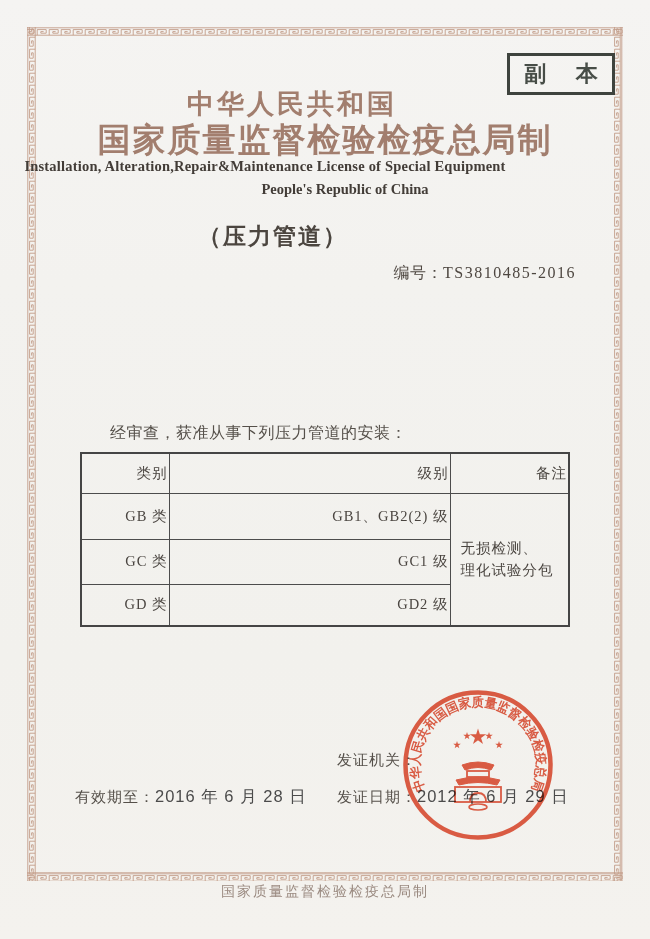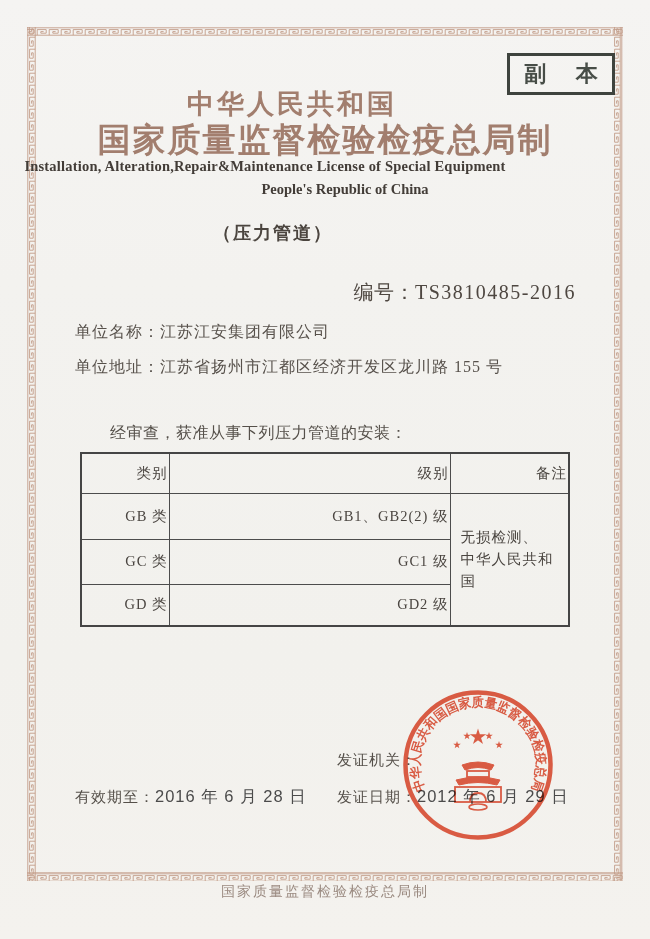--- a/index.html
+++ b/index.html
@@ -19,22 +19,22 @@
   
   .title-cn1{left:0;top:86px;width:650px;text-align:center;transform:translateX(-33px);
     font-size:27px;font-weight:bold;color:#a27e6e;letter-spacing:3px;}
   .title-cn2{left:0;top:118px;width:650px;text-align:center;
     font-size:33px;font-weight:bold;color:#a27e6e;letter-spacing:2px;}
   .title-en1{left:0;top:158px;width:530px;text-align:center;
     font-size:14.5px;font-weight:bold;color:#423c37;letter-spacing:.2px;}
   .title-en2{left:0;top:181px;width:650px;text-align:center;
     font-size:14.5px;font-weight:bold;color:#423c37;margin-left:20px;}
   .category{left:0;top:221px;width:546px;text-align:center;
-    font-size:18px;font-weight:bold;color:#4b453f;letter-spacing:2px;}
-  .license-no{right:74px;top:263px;font-size:20px;color:#4e4741;letter-spacing:.5px;margin-top:16px;}
+    font-size:23px;font-weight:bold;color:#4b453f;letter-spacing:2px;}
+  .license-no{right:74px;top:263px;font-size:16px;color:#4e4741;letter-spacing:.5px;}
   .license-no .num{font-family:"Liberation Serif",serif;letter-spacing:1.5px;}
   
   .field-line{left:75px;font-size:16px;color:#57514b;letter-spacing:1px;}
   .unit-name{top:322px;}
   .unit-addr{top:357px;}
   .approval-stmt{left:110px;top:423px;font-size:16px;color:#55504a;letter-spacing:.5px;}
   
   .perm-table{left:80px;top:452px;border-collapse:collapse;table-layout:fixed;width:488px;}
   .perm-table td,.perm-table th{
     border:1px solid #4c4c4c;font-weight:normal;font-size:14.5px;color:#4a4540;
@@ -80,46 +80,40 @@
   <div class="abs title-cn2 cjk">国家质量监督检验检疫总局制</div>
   <div class="abs title-en1">Installation, Alteration,Repair&amp;Maintenance License of Special Equipment</div>
   <div class="abs title-en2">People's Republic of China</div>
 
   <div class="abs category cjk">（压力管道）</div>
 
   <div class="abs license-no cjk">
     <span>编号：</span><span class="num">TS3810485-2016</span>
   </div>
 
-  <div class="abs field-line unit-name cjk">
-    <span>单位名称：</span><span>江苏江安集团有限公司</span>
-  </div>
-  <div class="abs field-line unit-addr cjk">
-    <span>单位地址：</span><span>江苏省扬州市江都区经济开发区龙川路 155 号</span>
-  </div>
 
   <div class="abs approval-stmt cjk">经审查，获准从事下列压力管道的安装：</div>
 
   <table class="abs perm-table cjk">
     <colgroup>
         <col style="width:88px">
         <col style="width:281px">
         <col style="width:119px">
       </colgroup>
     <tbody>
         <tr style="height:40px">
       <th>类别</th>
       <th>级别</th>
       <th>备注</th>
     </tr>
     <tr style="height:46px">
       <td>GB 类</td>
       <td>GB1、GB2(2) 级</td>
       <td rowspan="3" class="remark-cell">无损检测、
-中华人民共和国</td>
+理化试验分包</td>
     </tr>
     <tr style="height:45px">
       <td>GC 类</td>
       <td>GC1 级</td>
     </tr>
     <tr style="height:42px">
       <td>GD 类</td>
       <td>GD2 级</td>
     </tr>
   </tbody>

